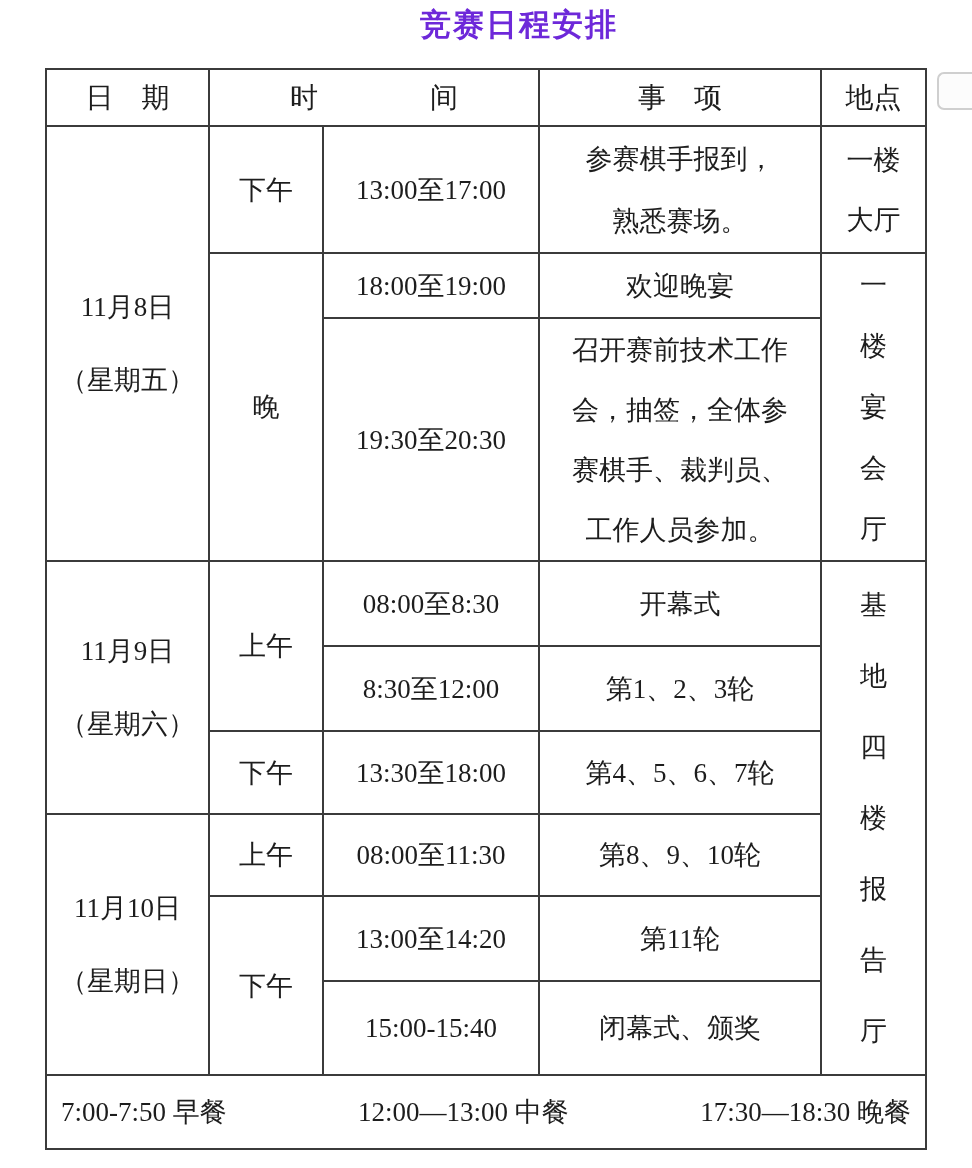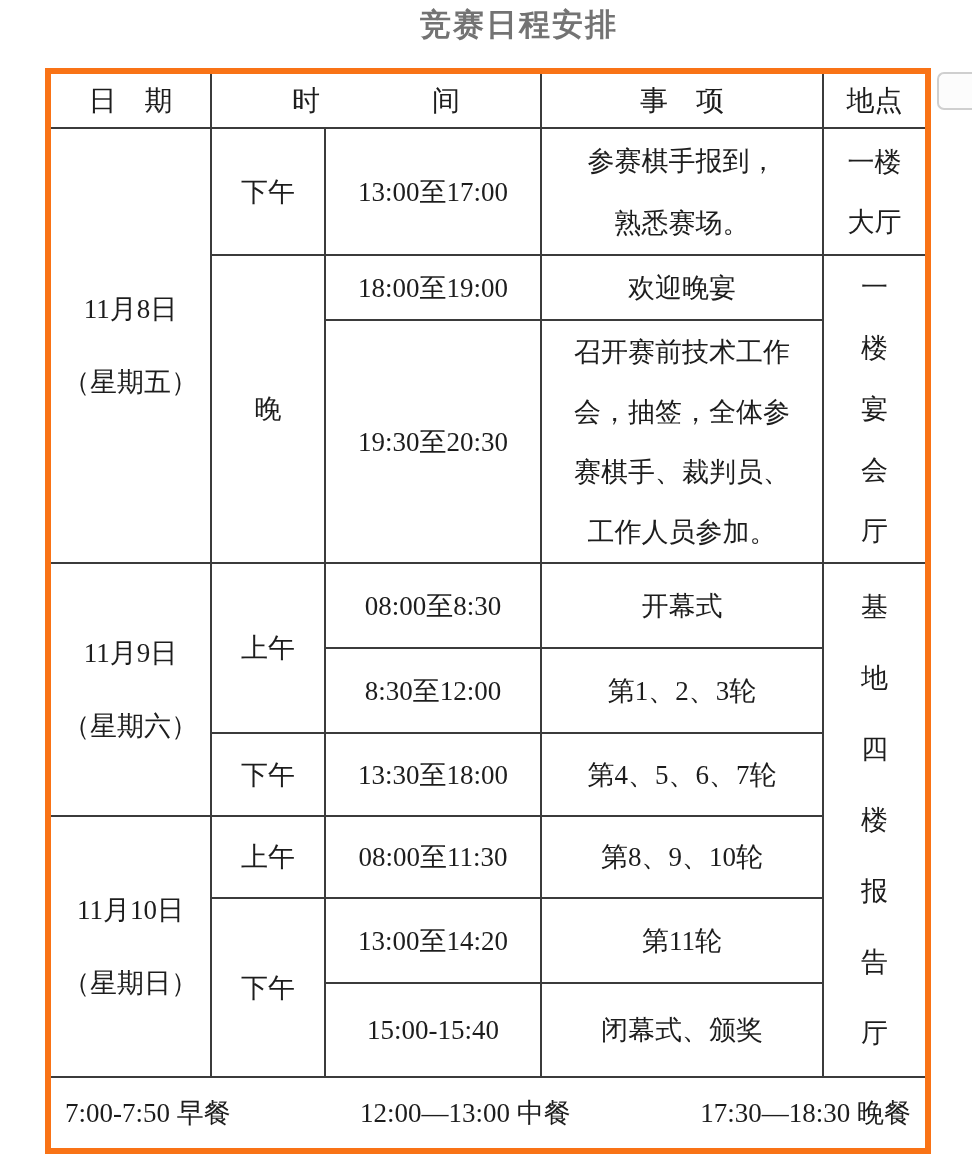--- a/index.html
+++ b/index.html
@@ -18,30 +18,30 @@
     top: 4px;
     left: 0;
     width: 972px;
     box-sizing: border-box;
     padding-left: 66px;
     text-align: center;
     font-family: "Liberation Sans", "DejaVu Sans", sans-serif;
     font-weight: bold;
     font-size: 31px;
     letter-spacing: 2px;
-    color: #737373;
+    color: #6d28d9;
   }
   table.schedule {
     position: absolute;
     left: 45px;
     top: 68px;
     width: 880px;
     border-collapse: collapse;
     table-layout: fixed;
-    border: 6px solid #f97316;
+    border: 1px solid #f97316;
   }
   .schedule th, .schedule td {
     border: 2px solid #3b3b3b;
     padding: 0;
     font-weight: normal;
     font-size: 27px;
     text-align: center;
     vertical-align: middle;
     color: #1d1d1d;
     overflow: hidden;

